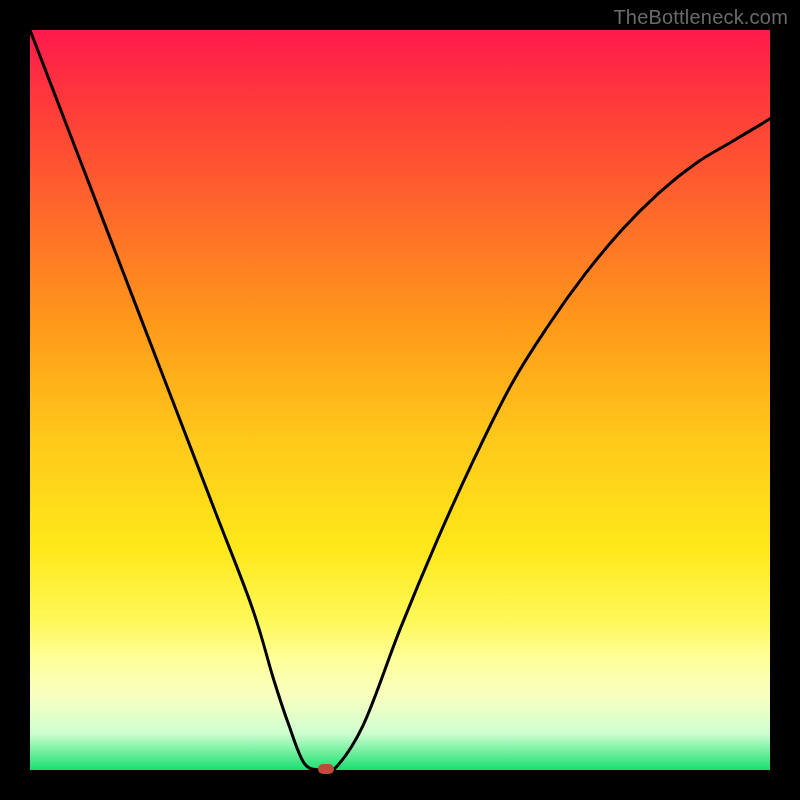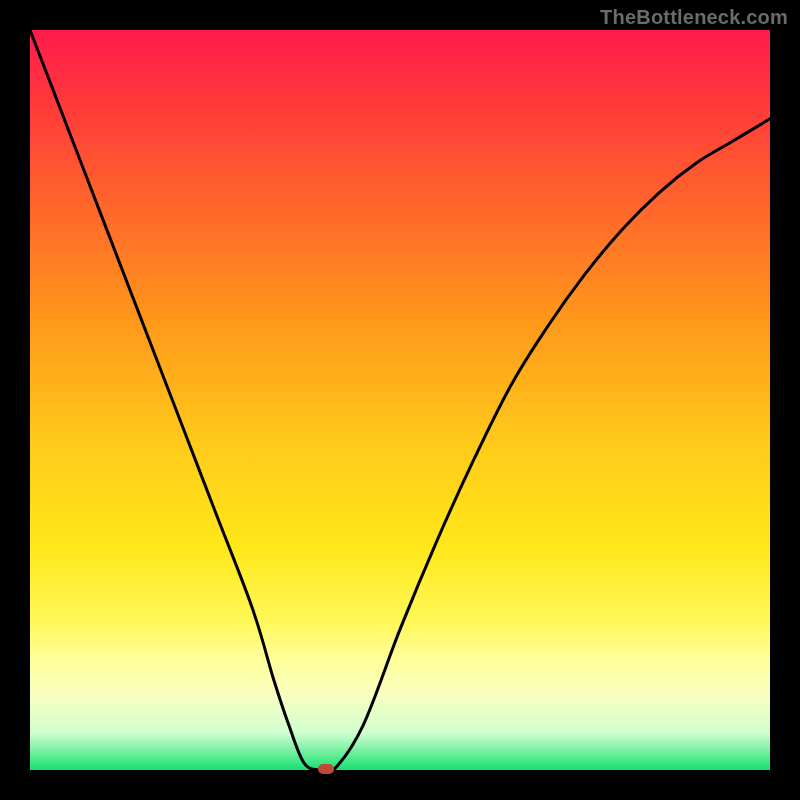--- a/index.html
+++ b/index.html
@@ -37,21 +37,21 @@
       #d0ffd0 95%,
       #18e070 100%
     );
   }
   .attribution {
     position: absolute;
     top: 6px;
     right: 12px;
     color: #6b6b6b;
     font-size: 20px;
-    font-weight: 700;
+    font-weight: 400;
     letter-spacing: 0.2px;
   }
   svg.curve {
     position: absolute;
     left: 0;
     top: 0;
     width: 740px;
     height: 740px;
     overflow: visible;
   }

